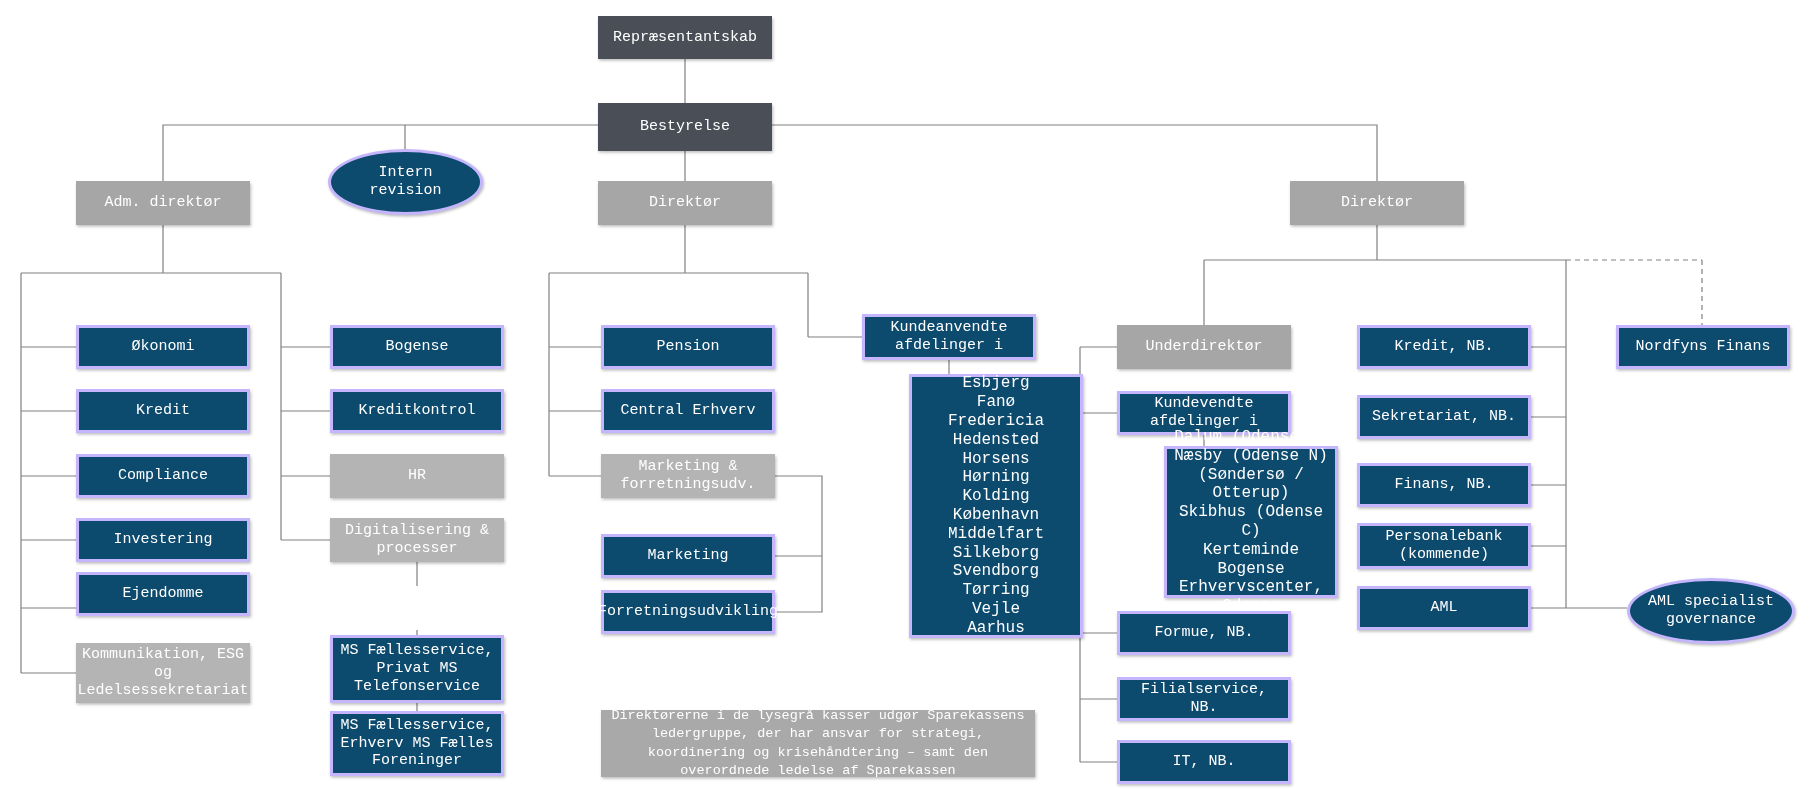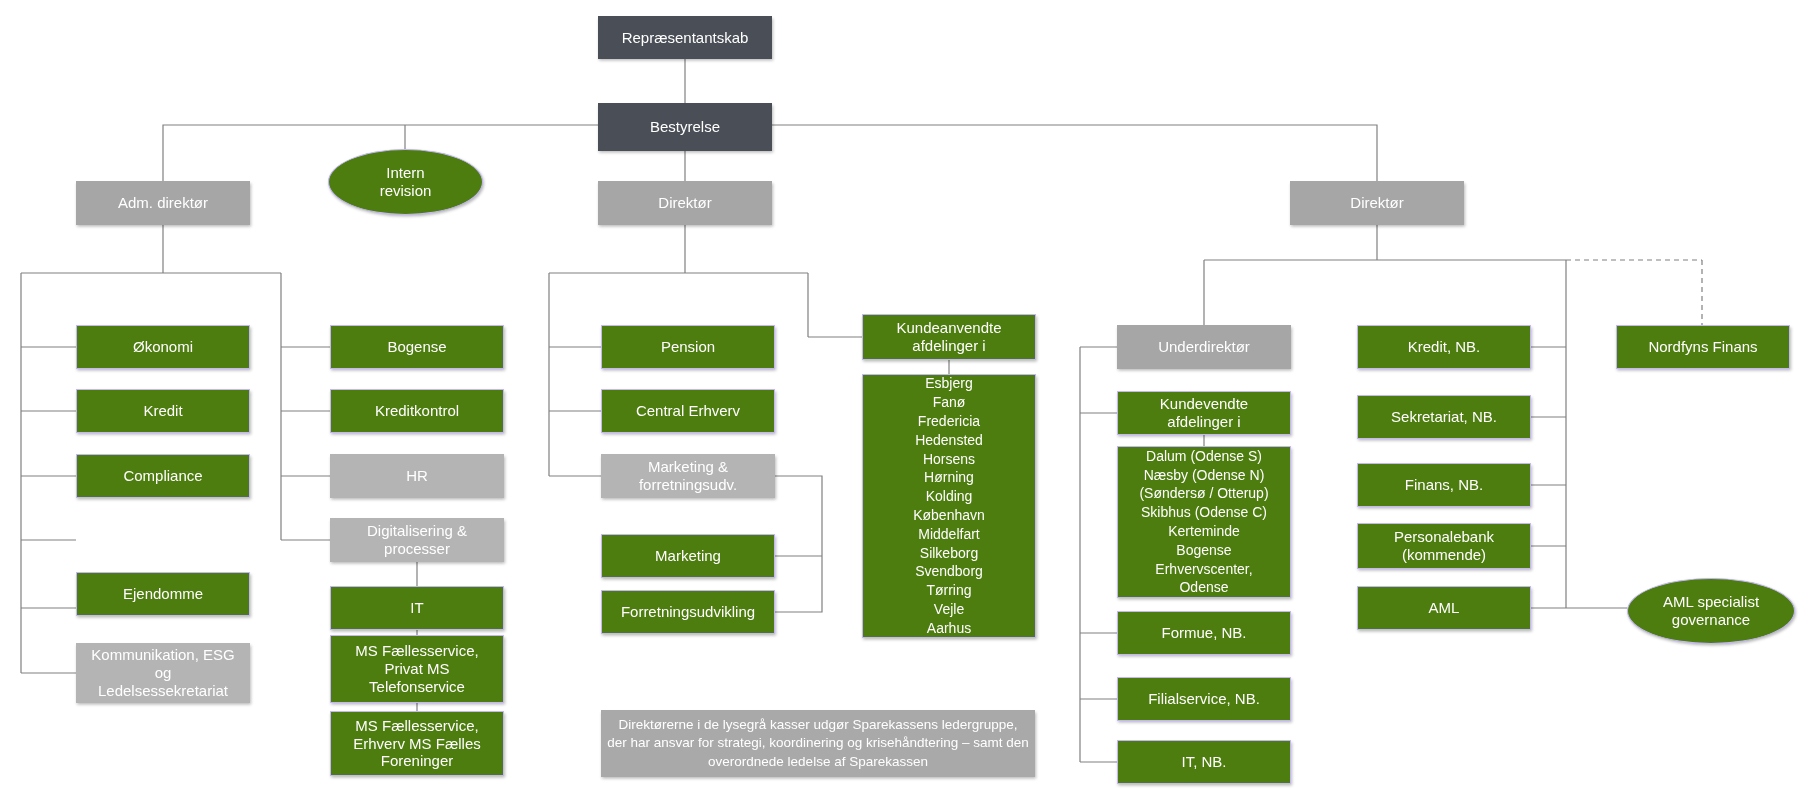--- a/index.html
+++ b/index.html
@@ -1,33 +1,33 @@
 <!DOCTYPE html>
 <html><head>
 <meta charset="utf-8">
 <style>
   html,body{margin:0;padding:0;background:#ffffff;}
   .canvas{
     position:relative;width:1815px;height:794px;background:#ffffff;
-    font-family:Liberation Sans, sans-serif;overflow:hidden;
+    font-family:Liberation Mono, monospace;overflow:hidden;
   }
   svg.lines{position:absolute;left:0;top:0;pointer-events:none;}
   .node{
     position:absolute;box-sizing:border-box;
     display:flex;align-items:center;justify-content:center;
     text-align:center;color:#ffffff;font-size:15px;line-height:1.18;
     white-space:pre-line;padding:2px 6px;
     box-shadow:1px 1.5px 3px rgba(0,0,0,.28);
   }
-  .red{background:#4d7c0f;border:1px solid #c4b5fd;}
+  .red{background:#0c4a6e;border:3px solid #c4b5fd;}
   .dark{background:#4a4e56;}
   .gray{background:#a6a6a6;}
   .lightgray{background:#b4b4b4;}
   .ellipse{border-radius:50%;}
-  .list{font-size:14px;line-height:18.8px;}
+  .list{font-size:16px;line-height:18.8px;margin-left:47px;}
   .note{font-size:13.5px;line-height:1.35;background:#a9a9a9;}
 </style>
 </head>
 <body>
 
 <div class="canvas">
 
   <svg class="lines" width="1815" height="794" viewBox="0 0 1815 794">
     <g fill="none" stroke="#808080" stroke-width="1.2">
 
@@ -54,31 +54,31 @@
   <div class="node dark" style="left:598px;top:103px;width:174px;height:48px">Bestyrelse</div>
   <div class="node red ellipse" style="left:328px;top:149px;width:155px;height:66px">Intern
 revision</div>
   <div class="node gray" style="left:76px;top:181px;width:174px;height:44px">Adm. direktør</div>
   <div class="node gray" style="left:598px;top:181px;width:174px;height:44px">Direktør</div>
   <div class="node gray" style="left:1290px;top:181px;width:174px;height:44px">Direktør</div>
 
   <div class="node red" style="left:76px;top:325px;width:174px;height:44px">Økonomi</div>
   <div class="node red" style="left:76px;top:389px;width:174px;height:44px">Kredit</div>
   <div class="node red" style="left:76px;top:454px;width:174px;height:44px">Compliance</div>
+  <div class="node red" style="left:76px;top:518px;width:174px;height:44px">Investering</div>
   <div class="node red" style="left:76px;top:572px;width:174px;height:44px">Ejendomme</div>
   <div class="node lightgray" style="left:76px;top:643px;width:174px;height:60px">Kommunikation, ESG
 og
 Ledelsessekretariat</div>
 
   <div class="node red" style="left:330px;top:325px;width:174px;height:44px">Bogense</div>
   <div class="node red" style="left:330px;top:389px;width:174px;height:44px">Kreditkontrol</div>
   <div class="node lightgray" style="left:330px;top:454px;width:174px;height:44px">HR</div>
   <div class="node lightgray" style="left:330px;top:518px;width:174px;height:44px">Digitalisering &amp;
 processer</div>
-  <div class="node red" style="left:330px;top:586px;width:174px;height:44px">IT</div>
   <div class="node red" style="left:330px;top:635px;width:174px;height:68px">MS Fællesservice,
 Privat MS
 Telefonservice</div>
   <div class="node red" style="left:330px;top:711px;width:174px;height:65px">MS Fællesservice,
 Erhverv MS Fælles
 Foreninger</div>
 
   <div class="node red" style="left:601px;top:325px;width:174px;height:44px">Pension</div>
   <div class="node red" style="left:601px;top:389px;width:174px;height:44px">Central Erhverv</div>
   <div class="node lightgray" style="left:601px;top:454px;width:174px;height:44px">Marketing &amp;

